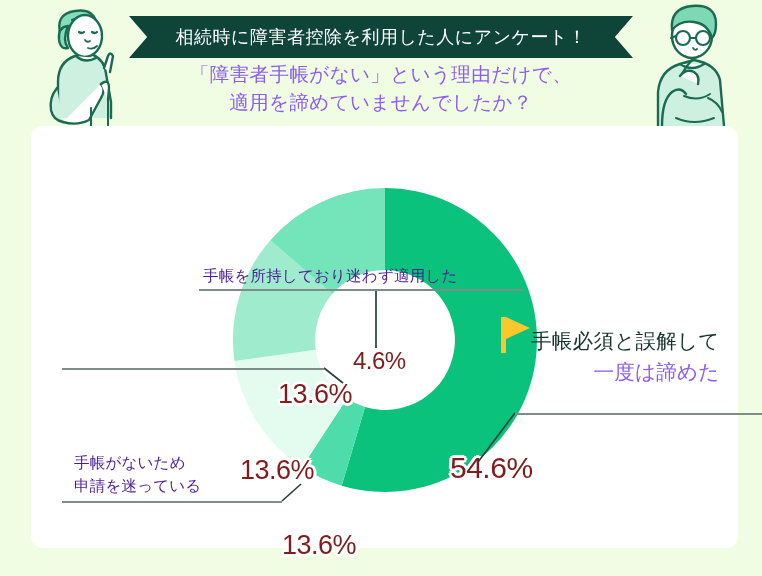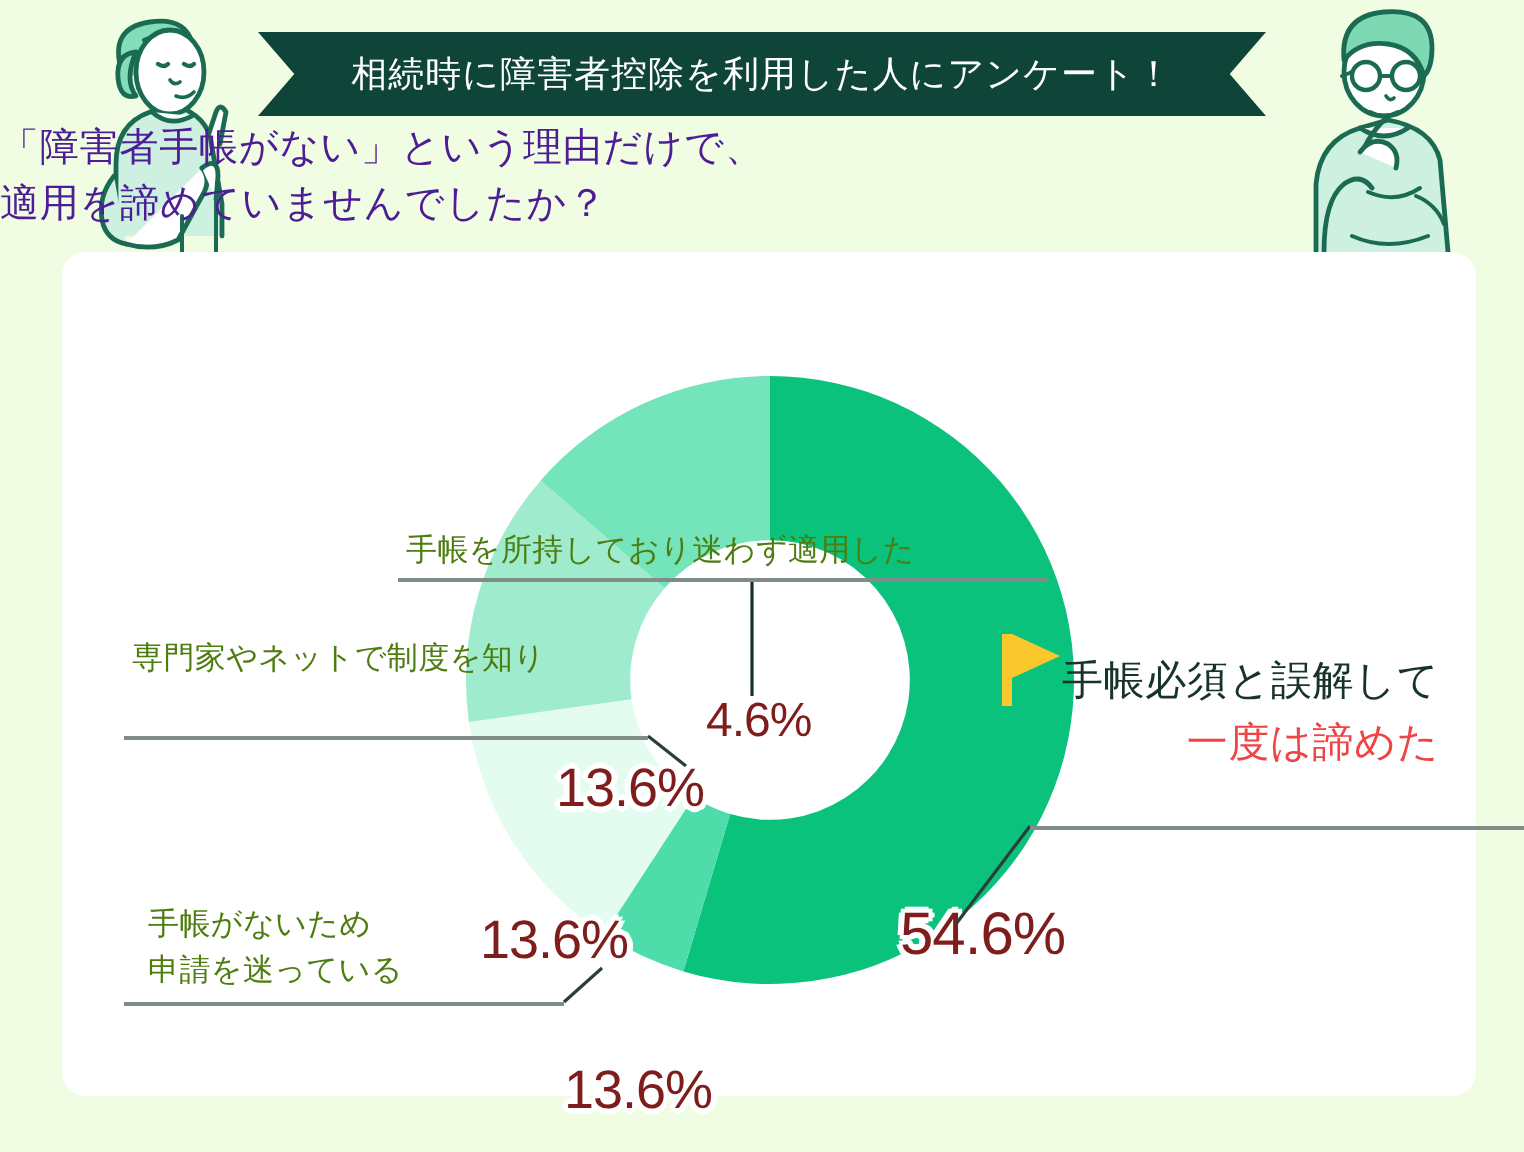--- a/index.html
+++ b/index.html
@@ -27,21 +27,21 @@
     display:flex;align-items:center;justify-content:center;
   }
   #ribbon-text{
     color:#ffffff;font-size:18px;letter-spacing:.5px;
     white-space:nowrap;font-weight:400;
   }
 
   
   #headline{
     position:absolute;left:0;right:0;top:60px;
-    color:#4c1d95;
+    text-align:center;color:#8b5cf6;
     font-size:19.5px;line-height:28px;letter-spacing:.4px;
   }
   #headline div{white-space:nowrap;}
 
   
   #card{
     position:absolute;left:31px;top:126px;
     width:707px;height:422px;
     background:#ffffff;border-radius:12px;
   }
@@ -61,21 +61,21 @@
       3px 0 0 #fff,-3px 0 0 #fff,0 3px 0 #fff,0 -3px 0 #fff;
   }
   #pct-0{left:419px;top:325px;font-size:30px;}
   #pct-1{left:322px;top:221px;font-size:24px;}
   #pct-2{left:247px;top:253px;}
   #pct-3{left:209px;top:329px;}
   #pct-4{left:251px;top:404px;}
 
   
   .lbl{
-    position:absolute;color:#4d7c0f;
+    position:absolute;color:#4c1d95;
     font-size:15.5px;line-height:23px;letter-spacing:.2px;
     white-space:nowrap;
   }
   .rule{position:absolute;background:#7f8c8a;height:1.6px;}
   .lead{position:absolute;}
 
   
   #lbl-top{left:172px;top:138px;}
   #rule-top{left:168px;top:163px;width:325px;}
 
@@ -183,34 +183,33 @@
       <line x1="270" y1="508" x2="300" y2="468" stroke="#2c3e3a" stroke-width="1.6"></line>
       <line x1="484" y1="287" x2="447" y2="336" stroke="#2c3e3a" stroke-width="1.6"></line>
     </svg>
 
     <div class="lbl" id="lbl-top">
       <div>手帳を所持しており迷わず適用した</div>
     </div>
     <div class="rule" id="rule-top"></div>
 
     <div class="lbl" id="lbl-ul">
-      <div>専門家やネットで制度を知り</div>
     </div>
     <div class="rule" id="rule-ul"></div>
 
     <div class="lbl" id="lbl-ml">
       <div>手帳がないため</div>
       <div>申請を迷っている</div>
     </div>
     <div class="rule" id="rule-ml"></div>
 
     <svg id="flag" width="34" height="40" viewBox="0 0 34 40">
       <rect x="3" y="2" width="5" height="36" fill="#fac72c"></rect>
       <path d="M8 2 L32 13 L8 24 Z" fill="#fac72c"></path>
     </svg>
     <div id="callout">
       <div id="callout-text">手帳必須と誤解して</div>
-      <div id="callout-text2" style="color:#ef4444;font-size:20.5px;line-height:31px;letter-spacing:.3px;white-space:nowrap;">一度は諦めた</div>
+      <div id="callout-text2" style="color:#8b5cf6;font-size:20.5px;line-height:31px;letter-spacing:.3px;white-space:nowrap;">一度は諦めた</div>
     </div>
     <div class="rule" id="rule-right"></div>
 
   </div>
 </div>
 
 </body></html>

